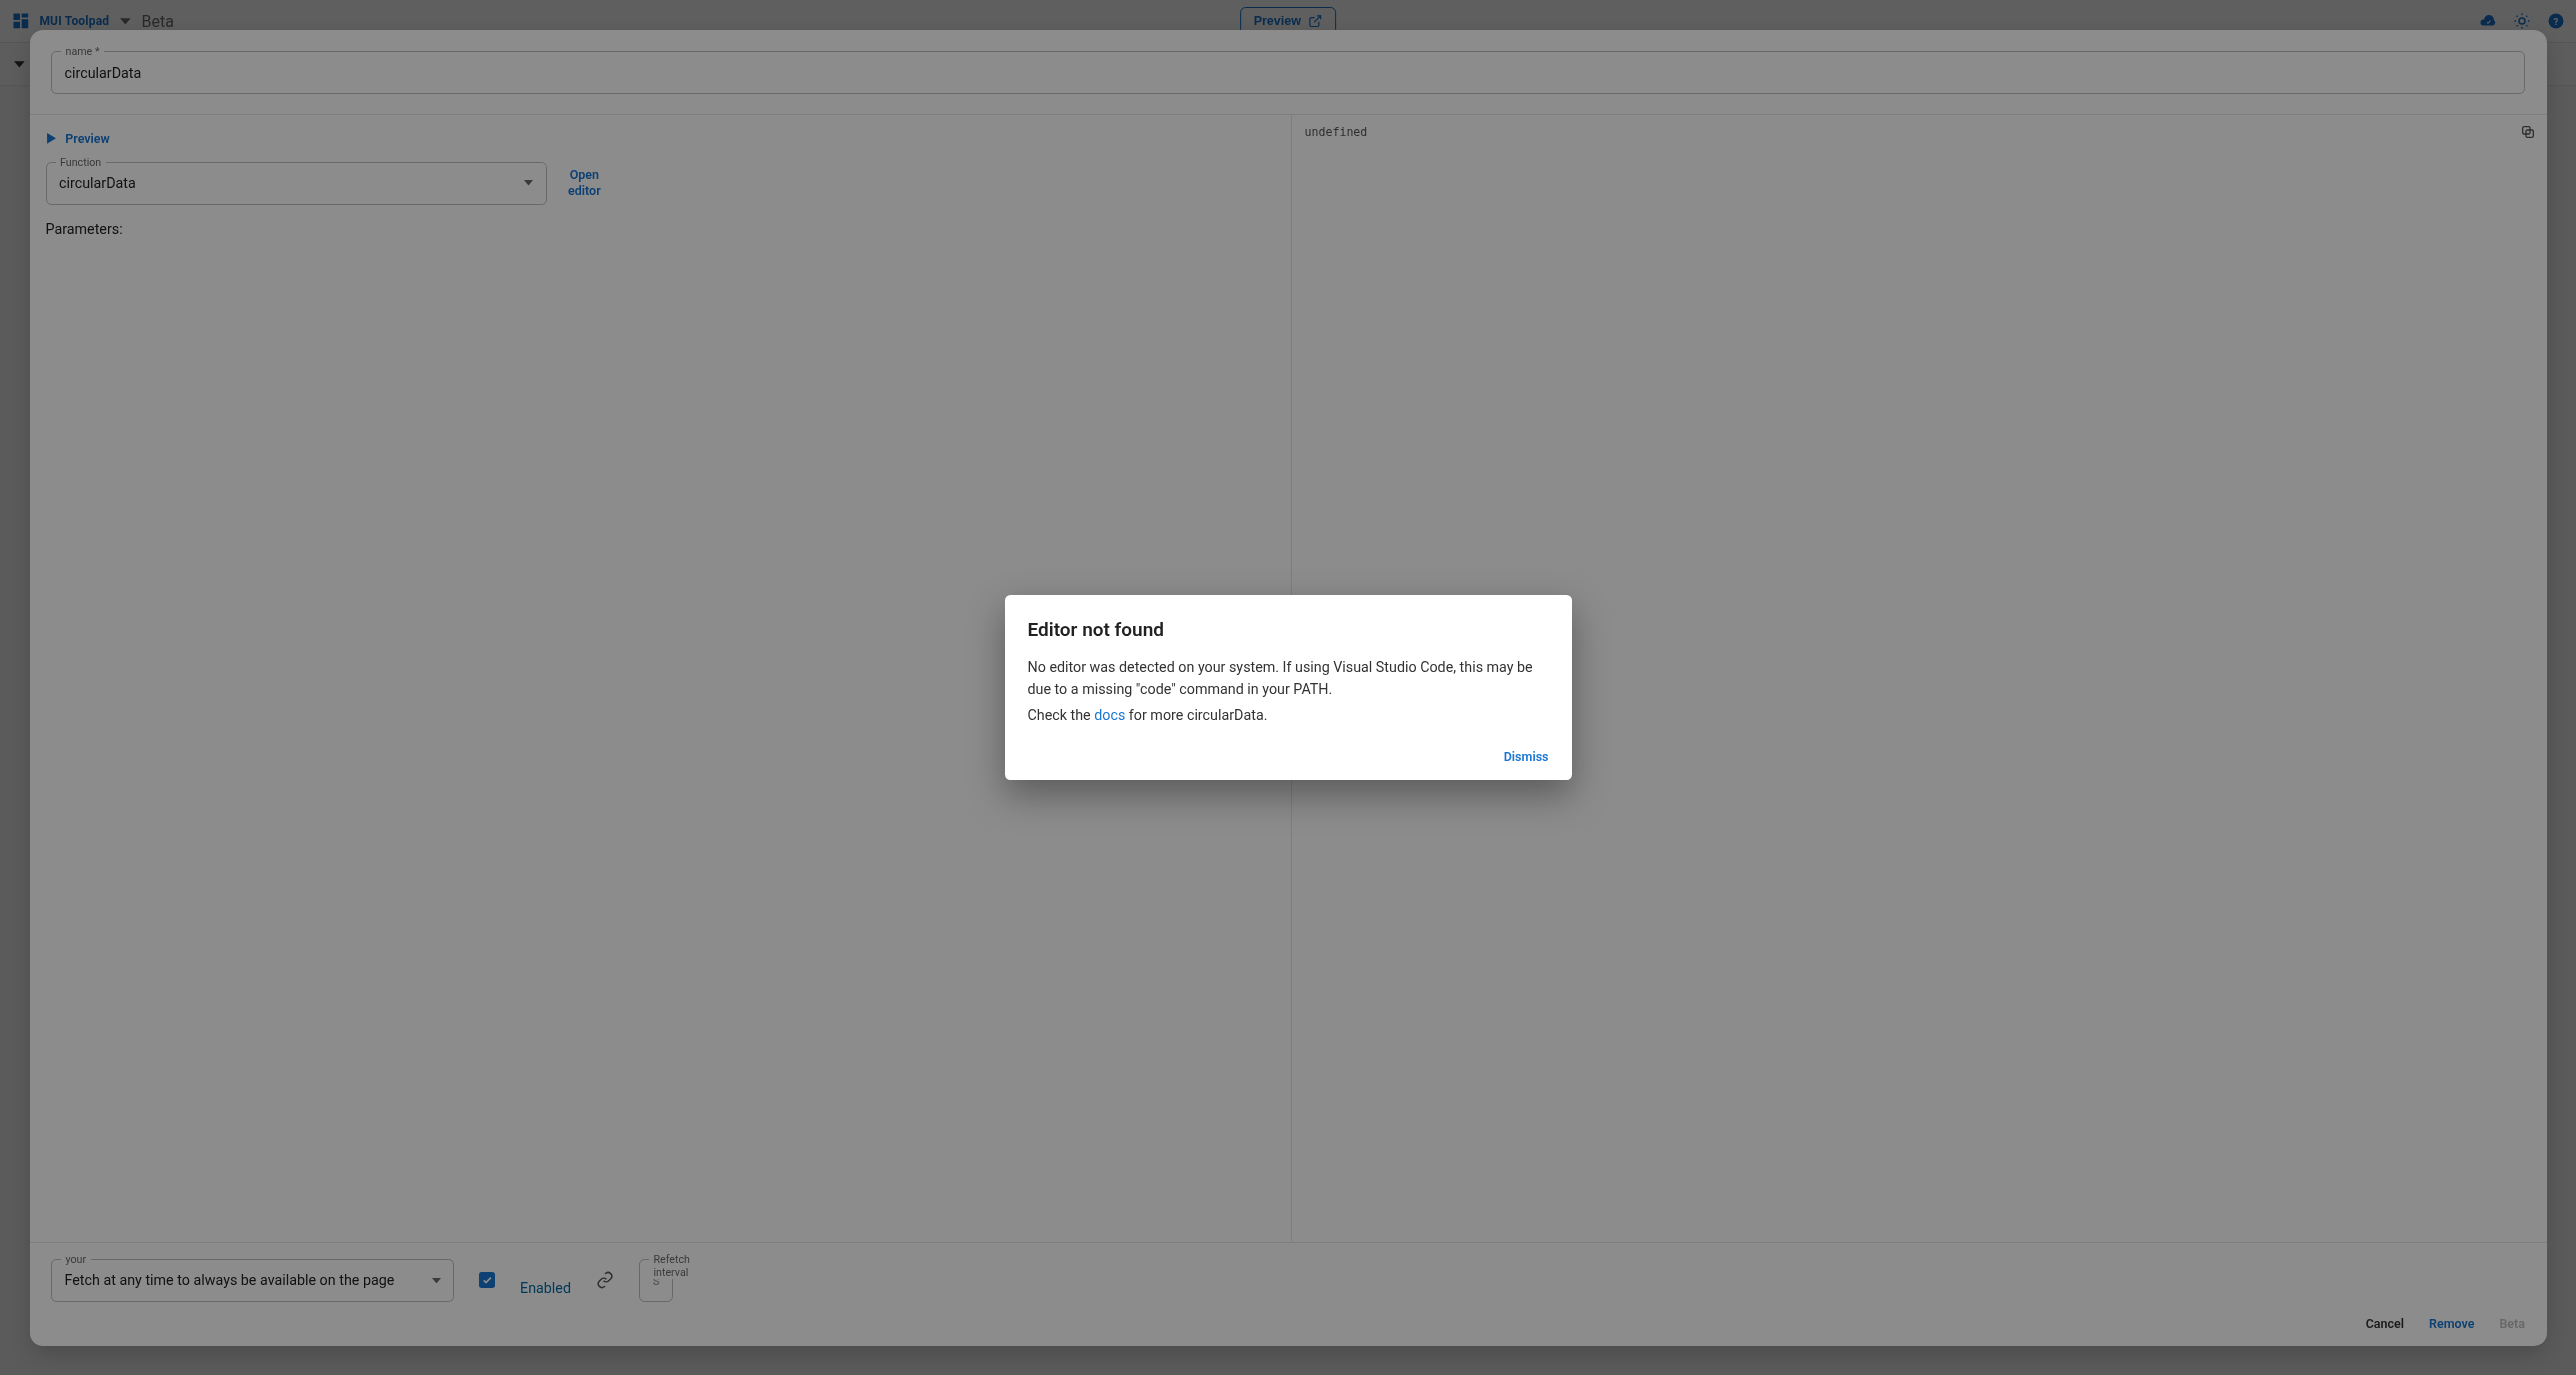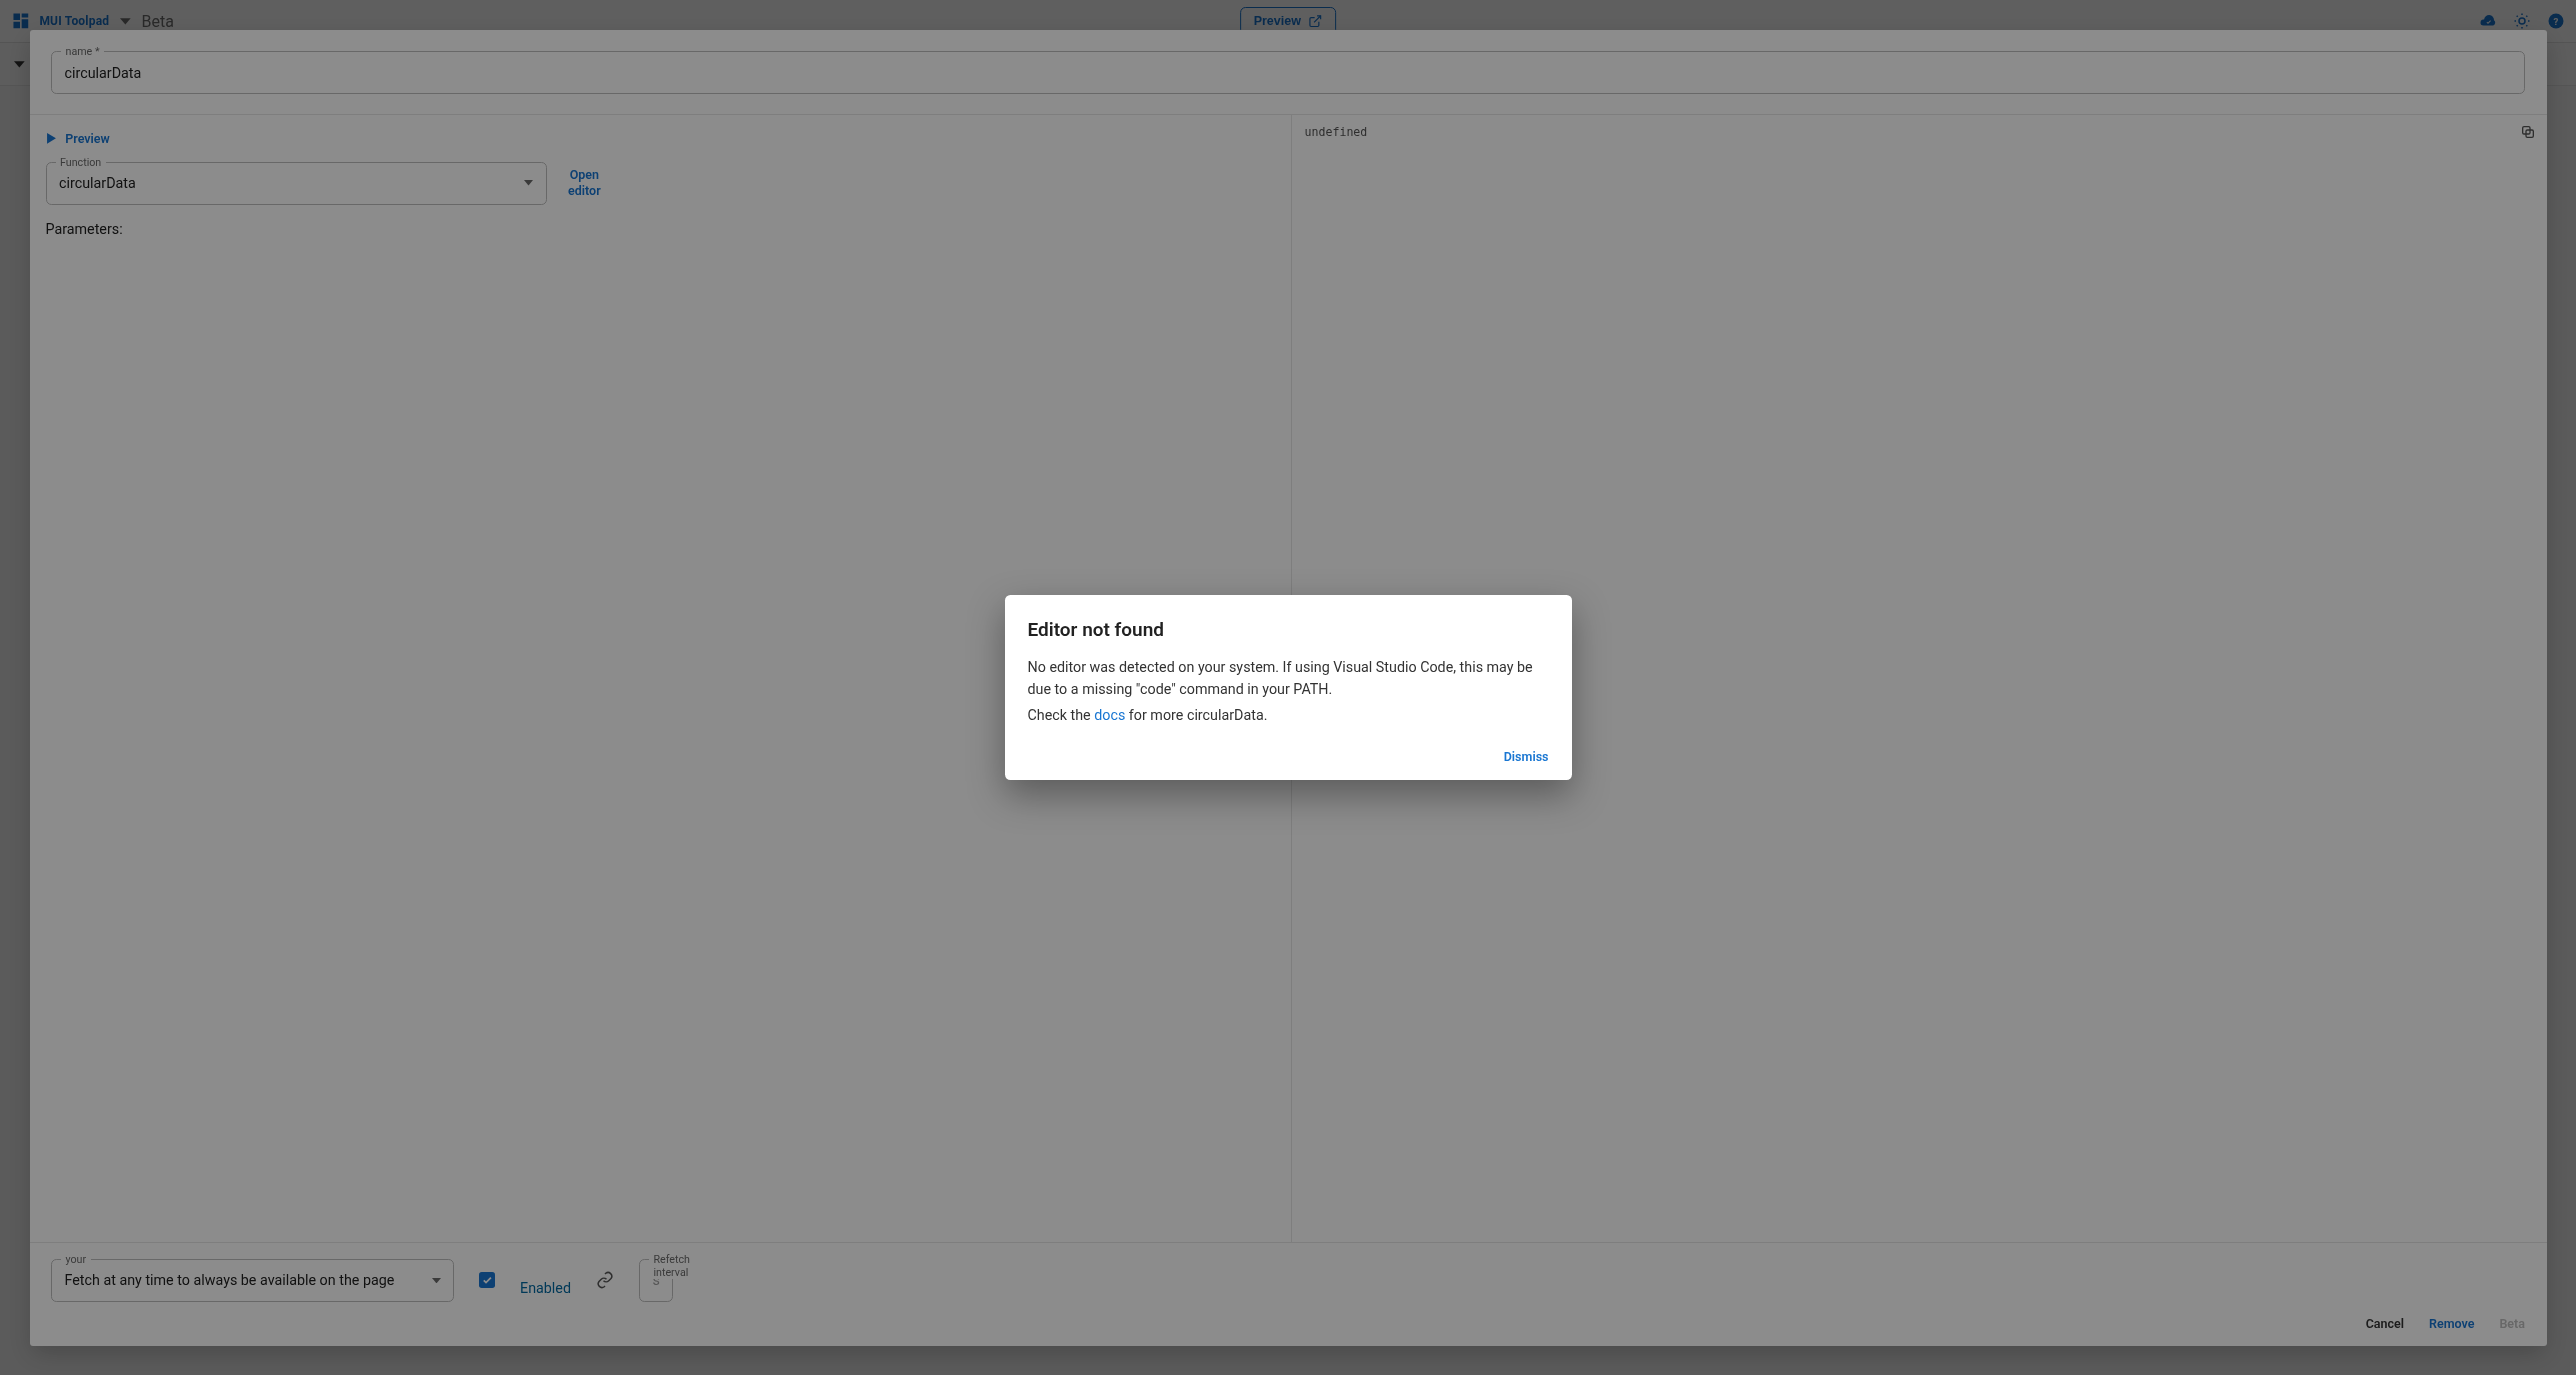--- a/index.html
+++ b/index.html
@@ -49,21 +49,21 @@
 
   
   .scrim {
     position:fixed; inset:0; background:rgba(0,0,0,.32);
   }
 
   
   .panel {
     position:fixed;
     top:29.5px; left:29.5px; right:29.5px; bottom:29.5px;
-    background:#fff; border-radius:3px;
+    background:#fff; border-radius:13px;
     display:flex; flex-direction:column;
     box-shadow:0 9.8px 27px rgba(0,0,0,.2);
     overflow:hidden;
   }
   .panel-top {
     display:flex; gap:19.7px; padding:21.5px 21.5px 0 21.5px;
   }
   .panel-top .col { flex:1; }
   .mui-field {
     position:relative; border:0.9px solid #bdbdbd; border-radius:5.4px;

